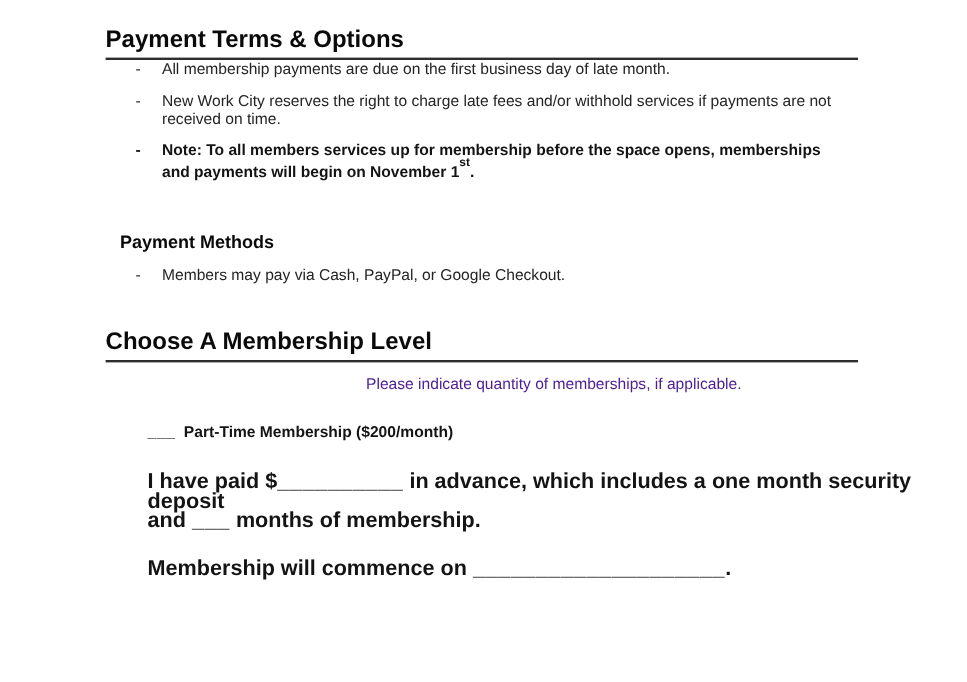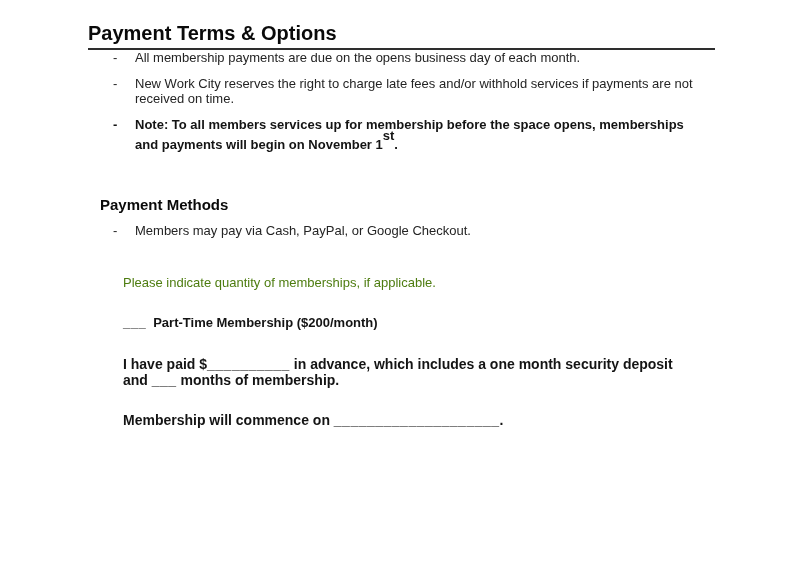--- a/index.html
+++ b/index.html
@@ -56,64 +56,65 @@
     font-weight: bold;
     color: #141414;
   }
   .membership-section {
     margin-top: 37px;
   }
   .intro {
     margin: 10px 0 0 35px;
     font-size: 13px;
     line-height: 15px;
-    color: #4d7c0f;
+    color: #4c1d95;
+    text-align: center;
   }
   .option {
     margin: 25px 0 0 35px;
     font-size: 13px;
     line-height: 15px;
     font-weight: bold;
     color: #141414;
   }
   .option .blank {
     margin-right: 7px;
   }
   .statement {
     margin: 26px 0 0 35px;
-    font-size: 14px;
+    font-size: 18px;
     line-height: 16px;
     font-weight: bold;
     color: #141414;
   }
   .statement.commence {
     margin-top: 24px;
   }
   sup.ord {
-    font-size: 13px;
+    font-size: 10px;
     position: relative;
     top: -4px;
     text-align: center;
   }
   .blank {
     letter-spacing: 0.5px;
   }
 </style>
 </head>
 <body>
 
 <div class="page">
 
   <div>
     <h1 class="section-title">Payment Terms &amp; Options</h1>
 
 
     <div class="bullet">
       <span class="dash">-</span>
-      <span class="btext">All membership payments are due on the opens business day of each month.</span>
+      <span class="btext">All membership payments are due on the first business day of late month.</span>
     </div>
 
     <div class="bullet">
       <span class="dash">-</span>
       <span class="btext">
         <span>New Work City reserves the right to charge late fees and/or withhold services if payments are not</span><br>
         <span>received on time.</span>
       </span>
     </div>
 
@@ -127,20 +128,21 @@
 
     <div class="subheading pm">Payment Methods</div>
 
     <div class="bullet">
       <span class="dash">-</span>
       <span class="btext">Members may pay via Cash, PayPal, or Google Checkout.</span>
     </div>
   </div>
 
   <div class="membership-section">
+    <h1 class="section-title">Choose A Membership Level</h1>
 
     <div class="intro">Please indicate quantity of memberships, if applicable.</div>
 
 
     <div class="option">
       <span class="blank">___</span><span>Part-Time Membership ($200/month)</span>
     </div>
 
 
     <div class="statement">

